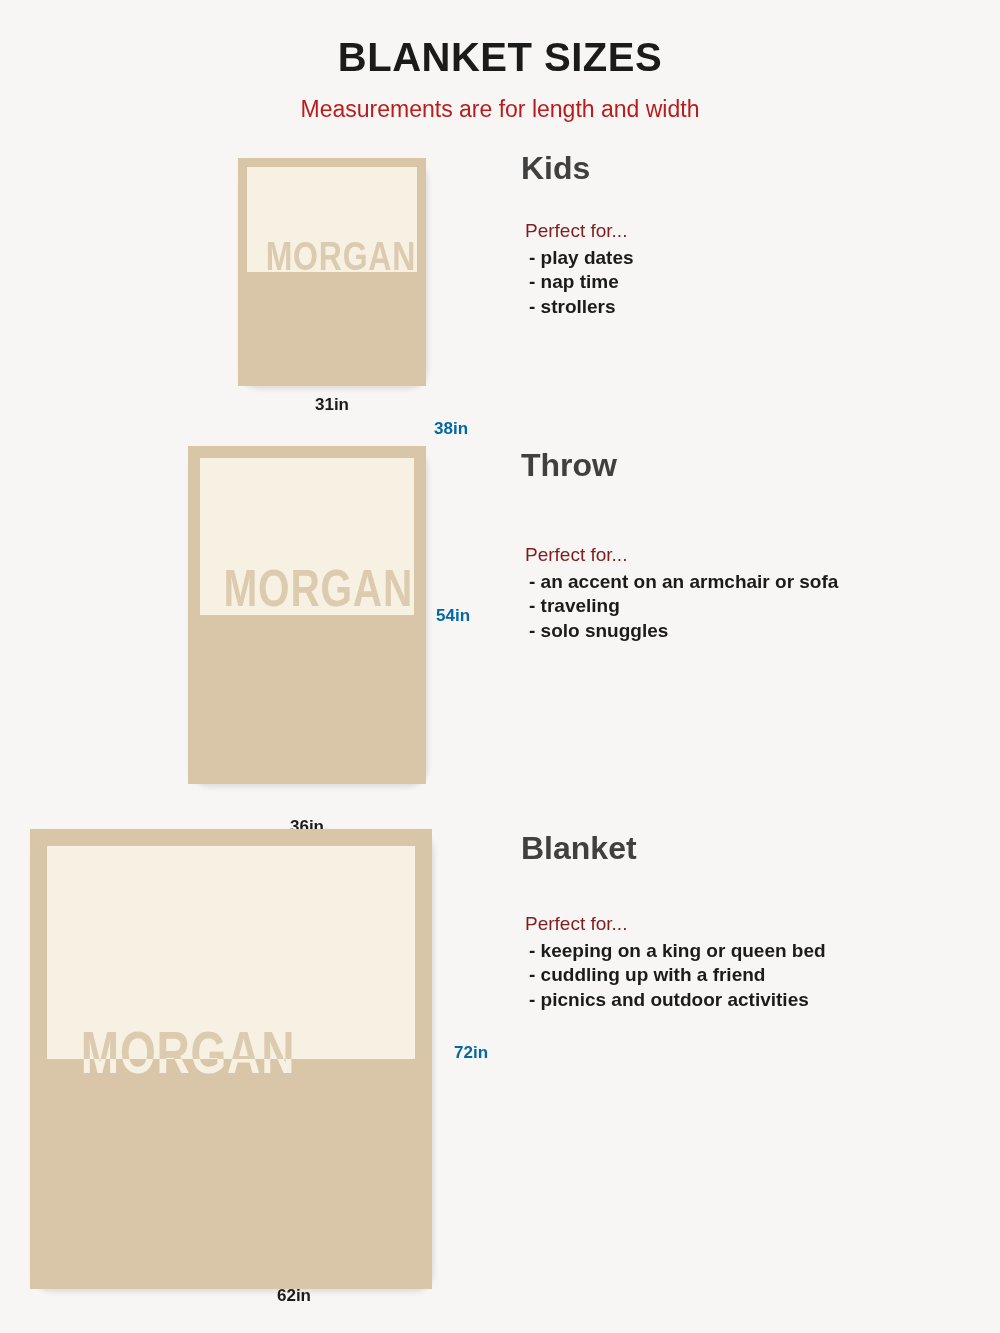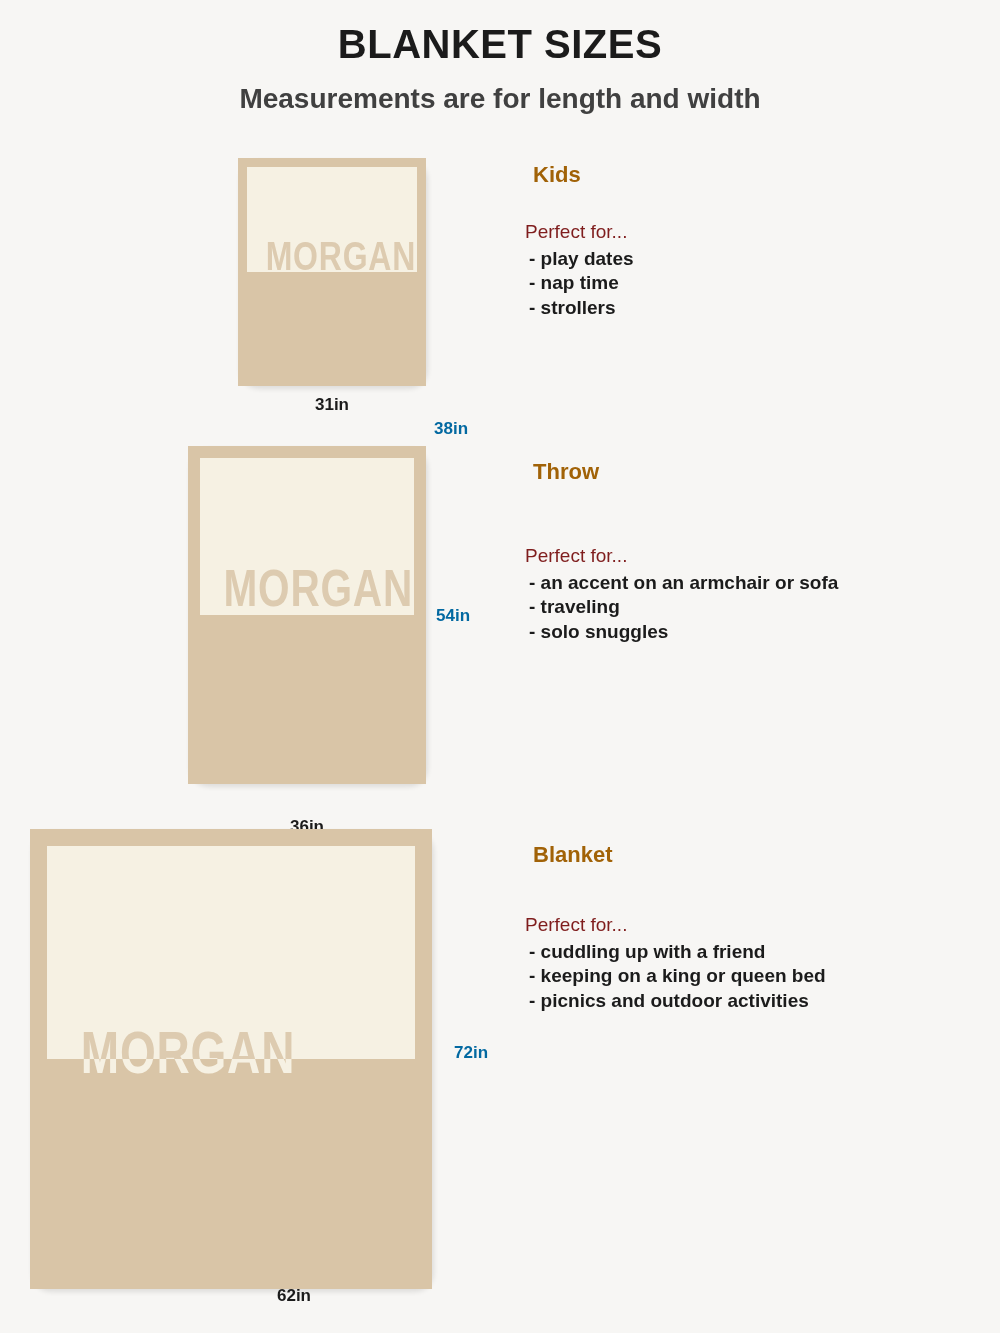--- a/index.html
+++ b/index.html
@@ -15,31 +15,31 @@
     overflow: hidden;
     position: relative;
   }
 
   
   .header {
     text-align: center;
     padding-top: 22px;
   }
   .header h1 {
-    margin: 0;
+    margin: 13px;
     font-size: 40px;
     font-weight: 700;
     letter-spacing: 0.5px;
     color: #1b1b1b;
   }
   .header h2 {
     margin: 16px 0 0 0;
-    font-size: 28px;
-    font-weight: 700;
-    color: #404040;
+    font-size: 23px;
+    font-weight: 400;
+    color: #b91c1c;
   }
 
   
   .section {
     position: absolute;
   }
 
   
   .swatch {
     position: relative;
@@ -110,24 +110,24 @@
     font-size: 17px;
     font-weight: 700;
     color: #1b1b1b;
     text-align: center;
   }
 
   .info {
     position: absolute;
   }
   .info h3 {
-    margin: 12px;
-    font-size: 22px;
-    font-weight: 700;
-    color: #a16207;
+    margin: 0;
+    font-size: 32px;
+    font-weight: 700;
+    color: #404040;
   }
   .info .perfect {
     margin: 4px;
     font-size: 19px;
     font-weight: 400;
     color: #7f1d1d;
   }
   .info ul {
     margin: 8px;
     padding: 0;
@@ -217,17 +217,17 @@
     </div>
   </div>
   <div class="dim-height" style="left:424px; top:214px;">72in</div>
   <div class="dim-width" style="left:23px; top:457px; width:482px; text-align:center;">62in</div>
 </div>
 
 <div class="info" style="left:521px; top:830px;">
   <h3>Blanket</h3>
   <p class="perfect" style="margin-top:46px;">Perfect for...</p>
   <ul style="margin-top:4px;">
+    <li>- keeping on a king or queen bed</li>
     <li>- cuddling up with a friend</li>
-    <li>- keeping on a king or queen bed</li>
     <li>- picnics and outdoor activities</li>
   </ul>
 </div>
 
 </body></html>

